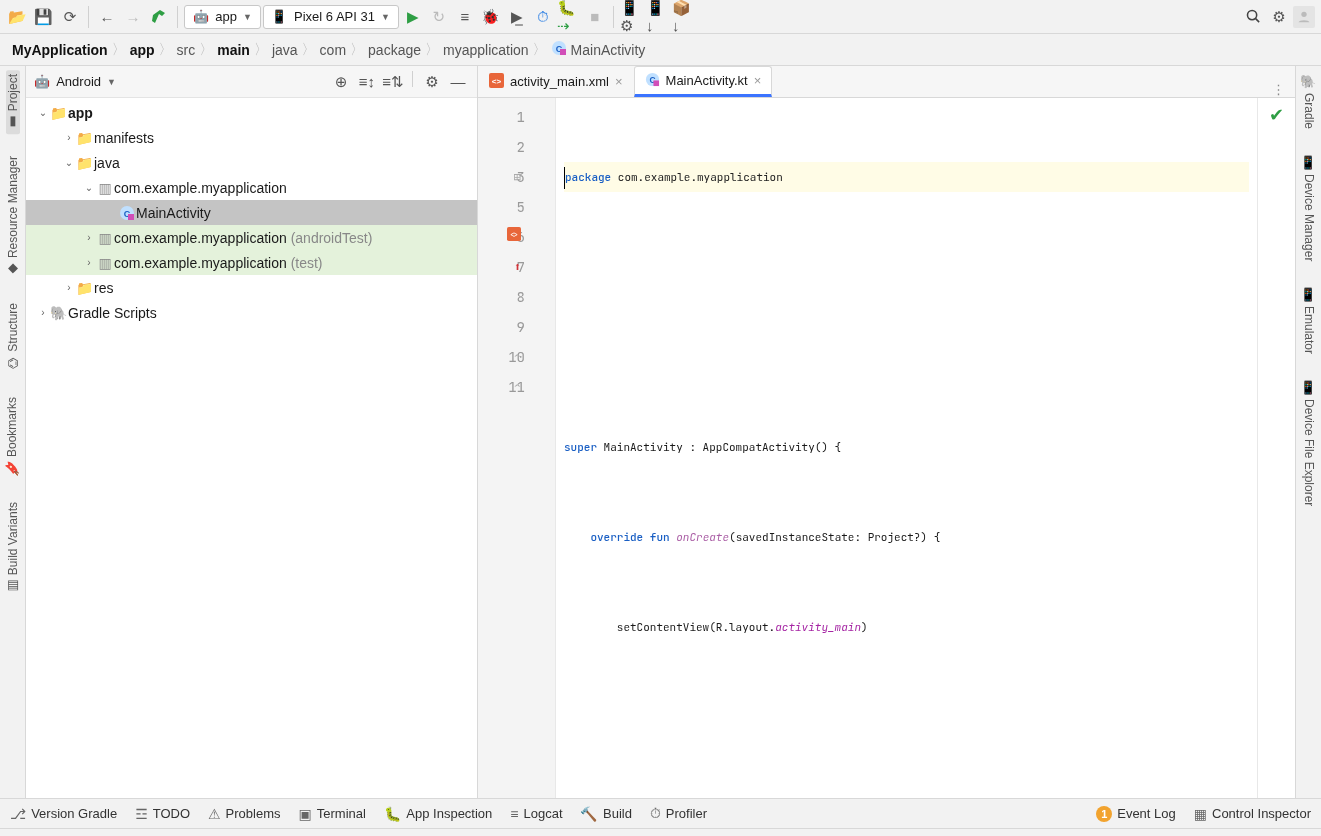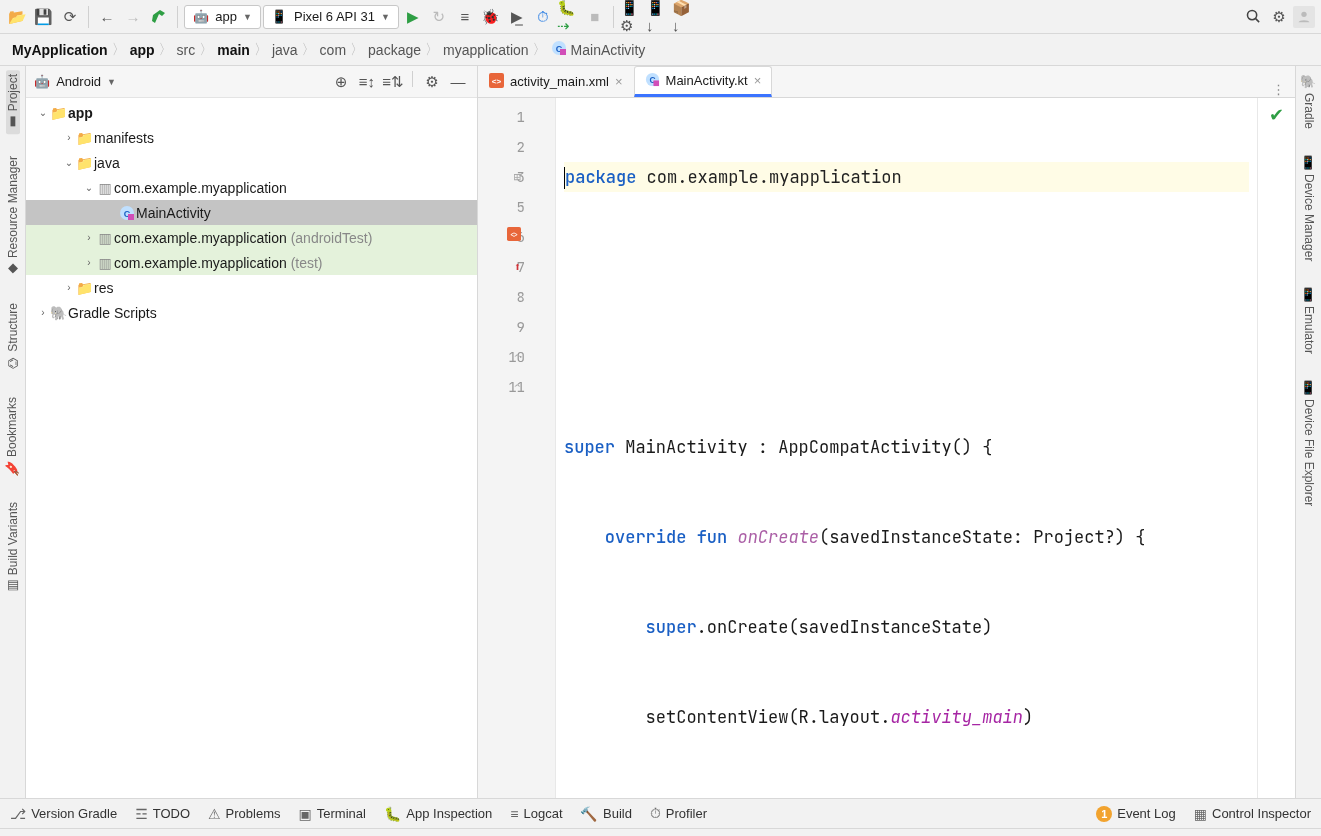--- a/index.html
+++ b/index.html
@@ -53,21 +53,21 @@
 .tabstrip { display: flex; height: 32px; border-bottom: 1px solid #d8d8d8; background: #f6f6f6; align-items: flex-end; }
 .tab { display: flex; align-items: center; gap: 6px; height: 31px; padding: 0 10px; border: 1px solid transparent; cursor: pointer; font-size: 13px; }
 .tab.active { background: #fff; border: 1px solid #d8d8d8; border-bottom: 3px solid #3b74ff; border-top-left-radius: 3px; border-top-right-radius: 3px; }
 .tab-close { font-size: 13px; color: #999; }
 .tab-more { margin-left: auto; padding: 0 10px; color: #888; }
 
 .editor-body { flex: 1; display: flex; min-height: 0; }
 .gutter { width: 78px; background: #f4f4f4; border-right: 1px solid #e8e8e8; font-family: "JetBrains Mono","Menlo","Consolas",monospace; font-size: 14px; color: #999; text-align: right; padding-right: 30px; padding-top: 4px; position: relative; }
 .gutter .ln { height: 30px; line-height: 30px; position: relative; }
 .gutter-icon { position: absolute; right: 4px; top: 50%; transform: translateY(-50%); font-size: 12px; }
-.code { flex: 1; font-family: "JetBrains Mono","Menlo","Consolas",monospace; font-size: 17px; line-height: 30px; padding: 4px 8px; white-space: pre; position: relative; overflow: auto; }
+.code { flex: 1; font-family: "JetBrains Mono","Menlo","Consolas",monospace; font-size: 11px; line-height: 30px; padding: 4px 8px; white-space: pre; position: relative; overflow: auto; }
 .code .line { height: 30px; }
 .code .line.hl { background: #fffce6; }
 .kw { color: #1a5fc4; font-weight: 500; }
 .fn { color: #ab5fa6; font-style: italic; }
 .fld { color: #a626a4; font-style: italic; }
 .pkg { color: #222; }
 .dim-fold { background: #e8ecdd; }
 .caret-mark { border-left: 1px solid #000; display: inline-block; height: 22px; vertical-align: middle; }
 
 .editor-rightbar { width: 38px; border-left: 1px solid #e8e8e8; background: #fff; display: flex; flex-direction: column; align-items: center; padding-top: 6px; }
@@ -309,21 +309,20 @@
         <div class="ln"><span>10</span><span class="gutter-icon" style="color:#aaa;">⌃</span></div>
         <div class="ln"><span>11</span><span class="gutter-icon" style="color:#aaa;">⌃</span></div>
       </div>
 
       <div class="code">
         <div class="line hl"><span class="caret-mark"></span><span class="kw">package</span> <span class="pkg">com.example.myapplication</span></div>
         <div class="line"></div>
         <div class="line"></div>
         <div class="line"><span class="kw">super</span><span> MainActivity : AppCompatActivity() {</span></div>
         <div class="line">    <span class="kw">override</span> <span class="kw">fun</span> <span class="fn">onCreate</span><span>(savedInstanceState: Project?) {</span></div>
-        <div class="line">        <span class="kw">super</span><span>.onCreate(savedInstanceState)</span></div>
         <div class="line"><span>        setContentView(R.layout.</span><span class="fld">activity_main</span><span>)</span></div>
         
         
       </div>
 
       <div class="editor-rightbar">
         <span class="check">✔</span>
       </div>
     </div>
   </div>

